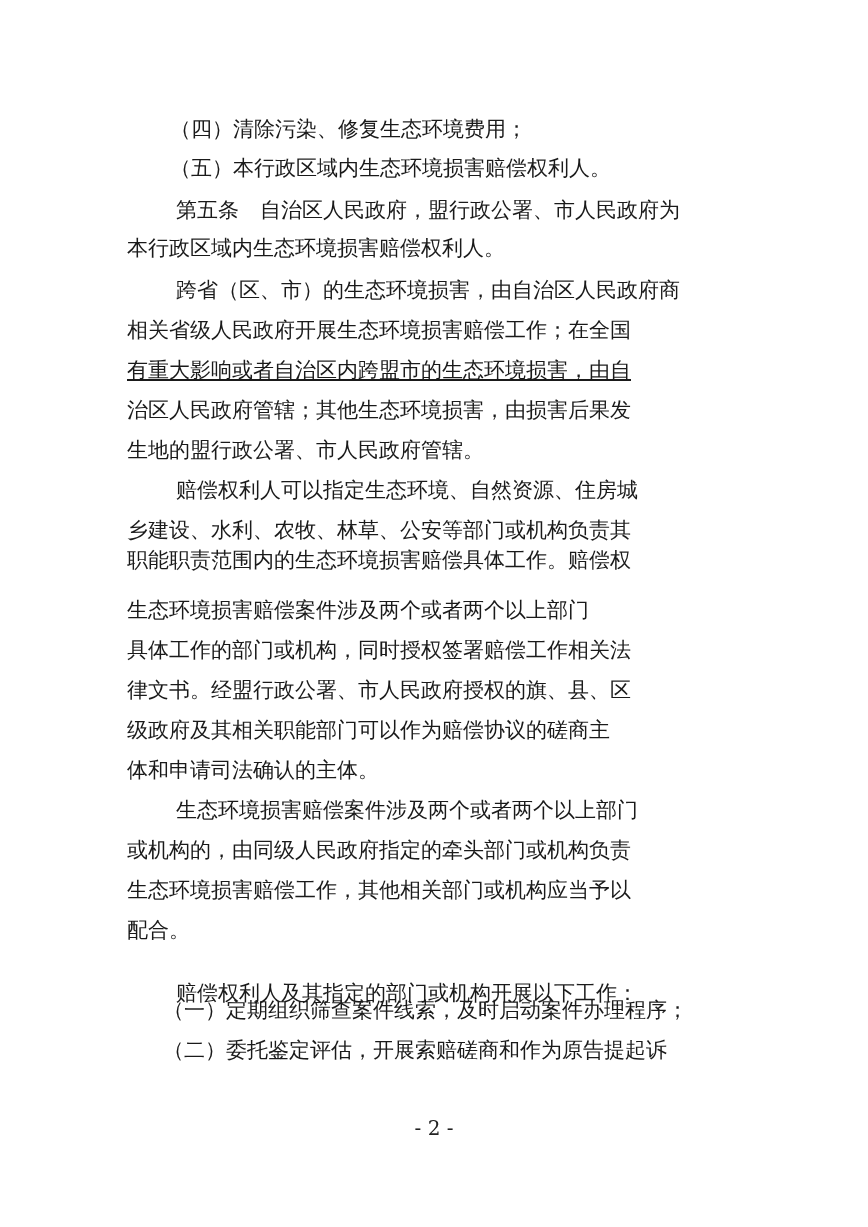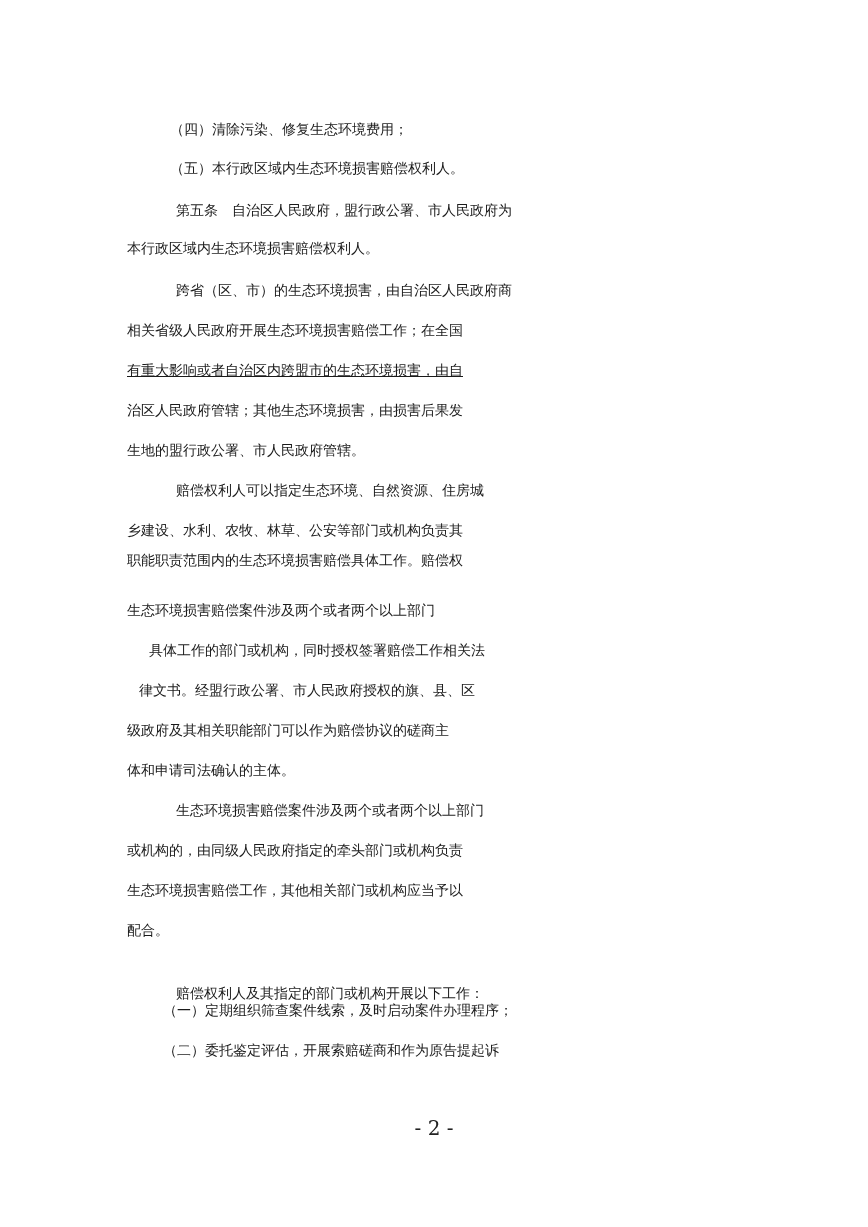--- a/index.html
+++ b/index.html
@@ -19,21 +19,21 @@
       position: absolute;
       left: 0; top: 0;
       width: 868px;
       height: 1227px;
       background: #ffffff;
     }
     .line {
       position: absolute;
       height: 30px;
       line-height: 30px;
-      font-size: 14px;
+      font-size: 21px;
       white-space: nowrap;
       text-align: justify;
       text-align-last: justify;
       letter-spacing: 0;
     }
     .line.last {
       text-align-last: left;
     }
     .page-number {
       position: absolute;
@@ -58,22 +58,22 @@
       <div class="line last" style="left: 127px; top: 233px; width: 350px;">本行政区域内生态环境损害赔偿权利人。</div>
       <div class="line" style="left: 176px; top: 275px; width: 556px; text-align-last: left; letter-spacing: 0px;">跨省（区、市）的生态环境损害，由自治区人民政府商</div>
       <div class="line" style="left: 127px; top: 315px; width: 605px; text-align-last: left; letter-spacing: 0px;">相关省级人民政府开展生态环境损害赔偿工作；在全国</div>
       <div class="line" style="left: 127px; top: 355px; width: 605px; text-align-last: left; letter-spacing: 0px; text-decoration: underline;">有重大影响或者自治区内跨盟市的生态环境损害，由自</div>
       <div class="line" style="left: 127px; top: 395px; width: 605px; text-align-last: left; letter-spacing: 0px;">治区人民政府管辖；其他生态环境损害，由损害后果发</div>
       <div class="line last" style="left: 127px; top: 435px; width: 395px;">生地的盟行政公署、市人民政府管辖。</div>
       <div class="line" style="left: 176px; top: 475px; width: 556px; text-align-last: left; letter-spacing: 0px;">赔偿权利人可以指定生态环境、自然资源、住房城</div>
       <div class="line" style="left: 127px; top: 515px; width: 605px; text-align-last: left; letter-spacing: 0px;">乡建设、水利、农牧、林草、公安等部门或机构负责其</div>
       <div class="line" style="left: 127px; top: 545px; width: 605px; text-align-last: left; letter-spacing: 0px;">职能职责范围内的生态环境损害赔偿具体工作。赔偿权</div>
       <div class="line" style="left: 127px; top: 595px; width: 605px; text-align-last: left; letter-spacing: 0px;">生态环境损害赔偿案件涉及两个或者两个以上部门</div>
-      <div class="line" style="left: 127px; top: 635px; width: 605px; text-align-last: left; letter-spacing: 0px; margin-left: 22px;">具体工作的部门或机构，同时授权签署赔偿工作相关法</div>
-      <div class="line" style="left: 127px; top: 675px; width: 605px; text-align-last: left; letter-spacing: 0px; margin-left: 12px;">律文书。经盟行政公署、市人民政府授权的旗、县、区</div>
+      <div class="line" style="left: 127px; top: 635px; width: 605px; text-align-last: left; letter-spacing: 0px;">具体工作的部门或机构，同时授权签署赔偿工作相关法</div>
+      <div class="line" style="left: 127px; top: 675px; width: 605px; text-align-last: left; letter-spacing: 0px;">律文书。经盟行政公署、市人民政府授权的旗、县、区</div>
       <div class="line" style="left: 127px; top: 715px; width: 605px; text-align-last: left; letter-spacing: 0px;">级政府及其相关职能部门可以作为赔偿协议的磋商主</div>
       <div class="line last" style="left: 127px; top: 755px; width: 290px;">体和申请司法确认的主体。</div>
       <div class="line" style="left: 176px; top: 795px; width: 556px; text-align-last: left; letter-spacing: 0px;">生态环境损害赔偿案件涉及两个或者两个以上部门</div>
       <div class="line" style="left: 127px; top: 835px; width: 605px; text-align-last: left; letter-spacing: 0px;">或机构的，由同级人民政府指定的牵头部门或机构负责</div>
       <div class="line" style="left: 127px; top: 875px; width: 605px; text-align-last: left; letter-spacing: 0px;">生态环境损害赔偿工作，其他相关部门或机构应当予以</div>
       <div class="line last" style="left: 127px; top: 915px; width: 80px;">配合。</div>
       <div class="line last" style="left: 176px; top: 978px; width: 520px;">赔偿权利人及其指定的部门或机构开展以下工作：</div>
       <div class="line" style="left: 163px; top: 995px; width: 572px; text-align-last: left; letter-spacing: 0px;">（一）定期组织筛查案件线索，及时启动案件办理程序；</div>
       <div class="line" style="left: 163px; top: 1035px; width: 572px; text-align-last: left; letter-spacing: 0px;">（二）委托鉴定评估，开展索赔磋商和作为原告提起诉</div>
     </div>

